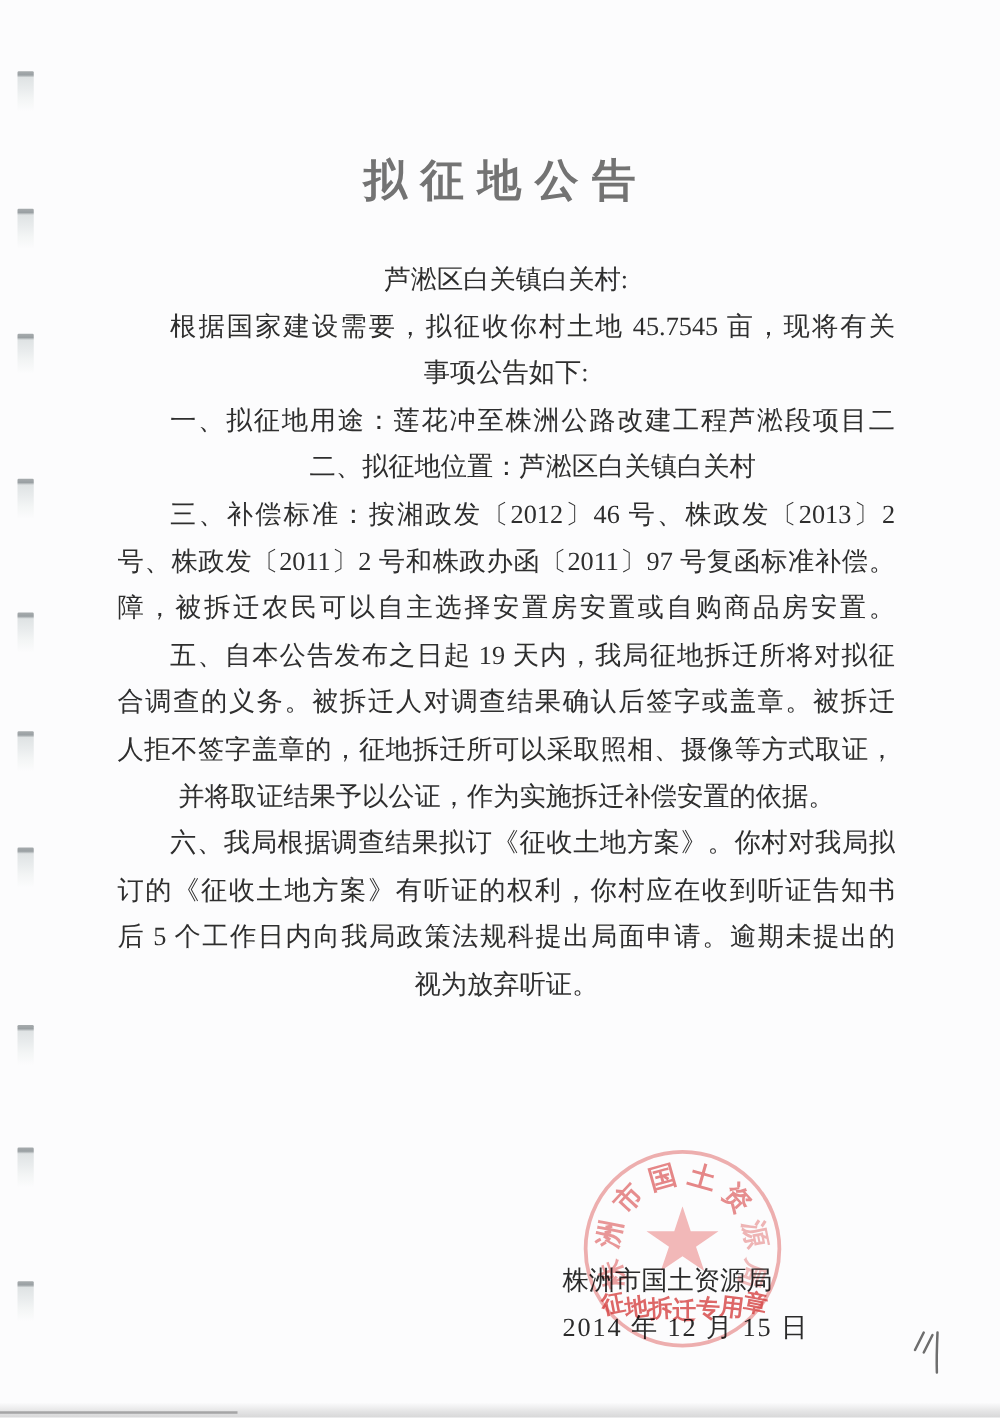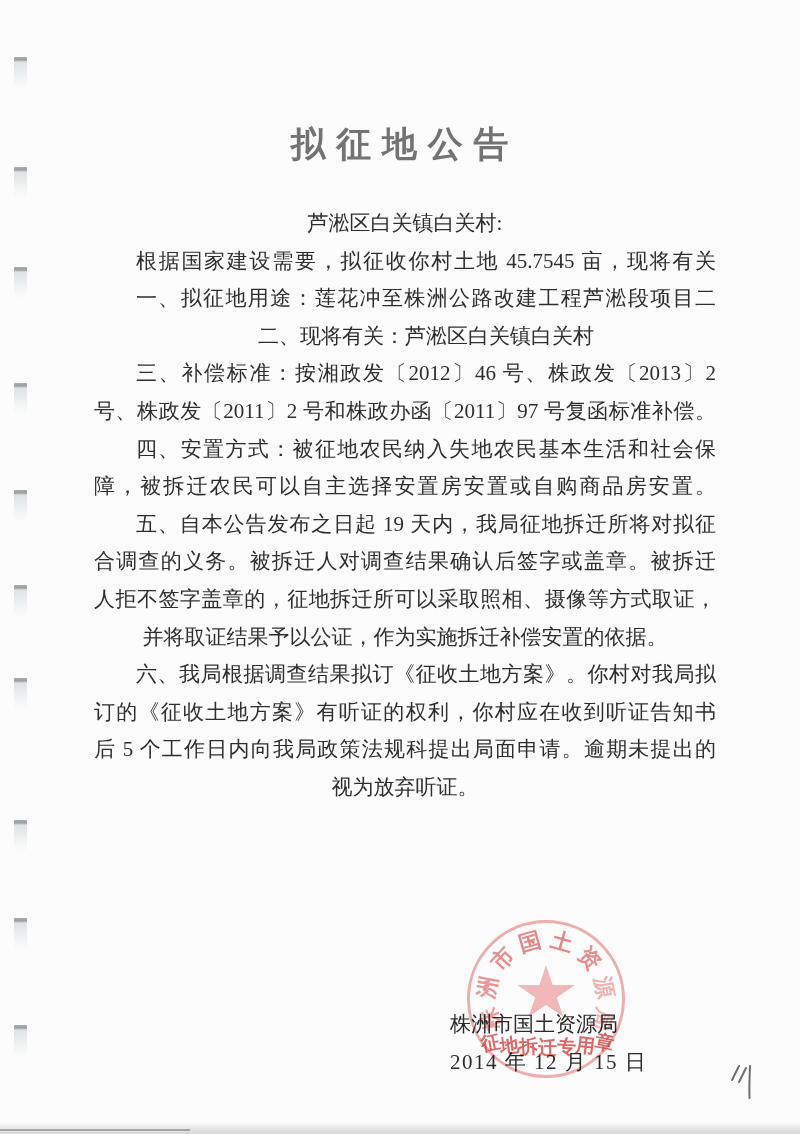--- a/index.html
+++ b/index.html
@@ -103,25 +103,25 @@
 </head>
 <body>
 
 <div class="sheet">
 
   <div class="doc-title">拟 征 地 公 告</div>
 
   <div class="doc-body">
       <div class="line">芦淞区白关镇白关村:</div>
       <div class="line indent fill">根据国家建设需要，拟征收你村土地 45.7545 亩，现将有关</div>
+      <div class="line">事项公告如下:</div>
       <div class="line indent fill">一、拟征地用途：莲花冲至株洲公路改建工程芦淞段项目二</div>
-      <div class="line indent">二、现将有关：芦淞区白关镇白关村</div>
+      <div class="line indent">二、拟征地位置：芦淞区白关镇白关村</div>
       <div class="line indent fill">三、补偿标准：按湘政发〔2012〕46 号、株政发〔2013〕2</div>
       <div class="line fill">号、株政发〔2011〕2 号和株政办函〔2011〕97 号复函标准补偿。</div>
-      <div class="line indent fill">四、安置方式：被征地农民纳入失地农民基本生活和社会保</div>
       <div class="line fill">障，被拆迁农民可以自主选择安置房安置或自购商品房安置。</div>
       <div class="line indent fill">五、自本公告发布之日起 19 天内，我局征地拆迁所将对拟征</div>
       <div class="line fill">合调查的义务。被拆迁人对调查结果确认后签字或盖章。被拆迁</div>
       <div class="line fill">人拒不签字盖章的，征地拆迁所可以采取照相、摄像等方式取证，</div>
       <div class="line">并将取证结果予以公证，作为实施拆迁补偿安置的依据。</div>
       <div class="line indent fill">六、我局根据调查结果拟订《征收土地方案》。你村对我局拟</div>
       <div class="line fill">订的《征收土地方案》有听证的权利，你村应在收到听证告知书</div>
       <div class="line fill">后 5 个工作日内向我局政策法规科提出局面申请。逾期未提出的</div>
       <div class="line">视为放弃听证。</div>
     </div>

